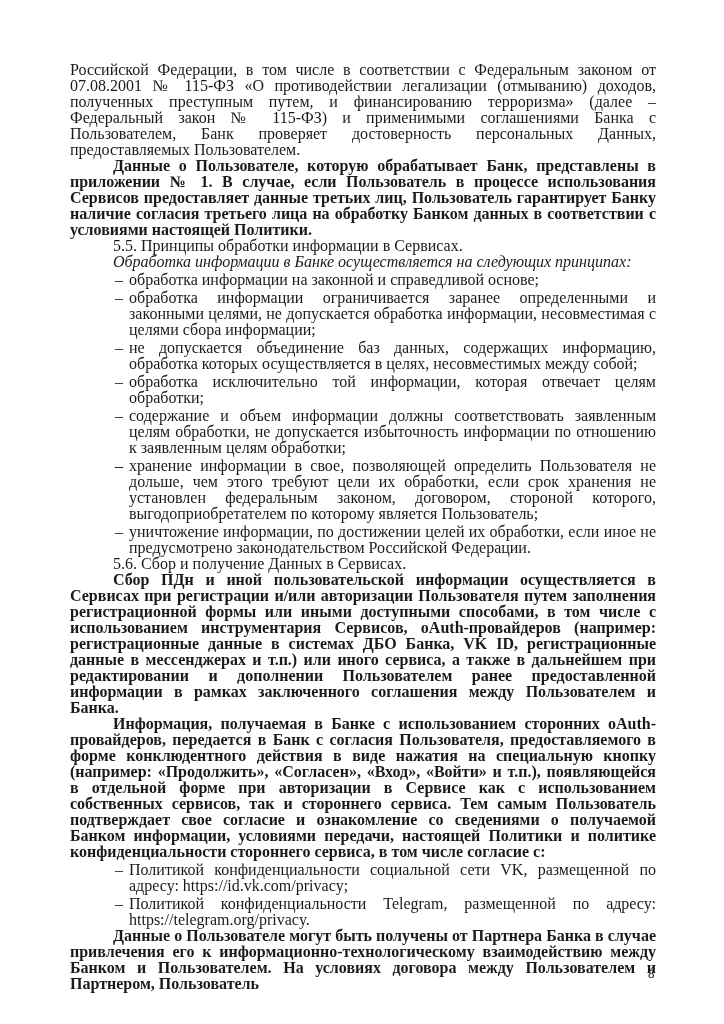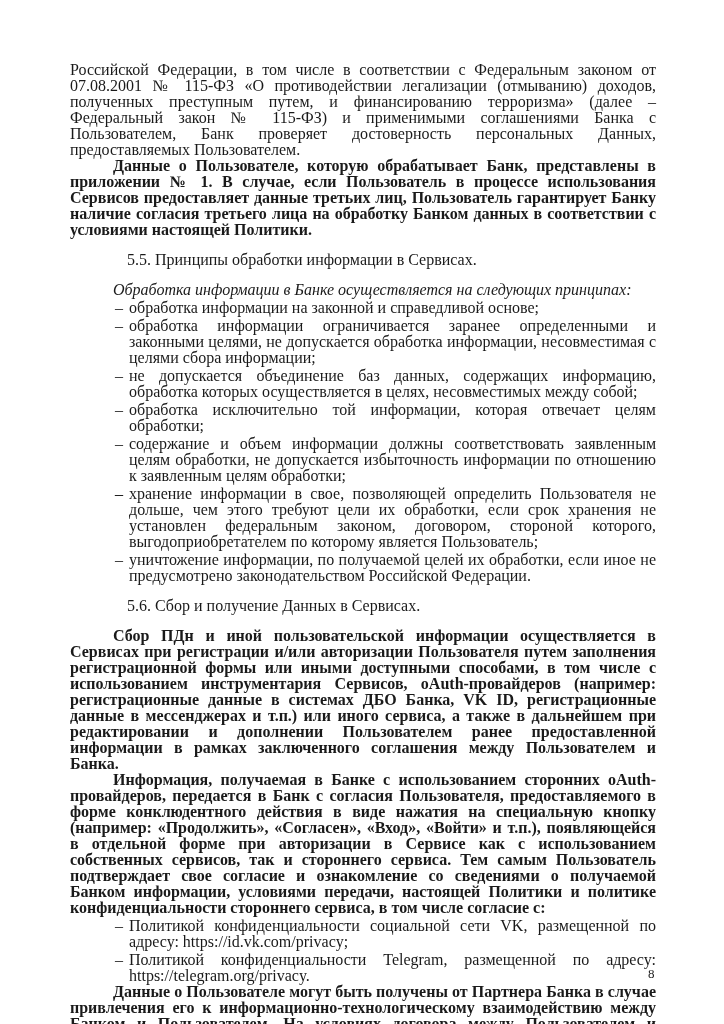--- a/index.html
+++ b/index.html
@@ -7,21 +7,21 @@
     width: 724px; height: 1024px; position: relative; overflow: hidden;
     font-family: "Liberation Serif", "DejaVu Serif", serif;
     color: #1a1a1a;
   }
   .page {
     position: absolute; left: 70px; top: 62px; width: 586px;
     font-size: 16px; line-height: 16px;
   }
   .p { margin: 0; text-align: justify; text-align-last: left; }
   .indent { text-indent: 43px; font-weight: bold; }
-  .heading { margin: 14px; padding-left: 43px; }
+  .heading { margin: 0; padding-left: 43px; }
   .lead { margin: 0; padding-left: 43px; font-style: italic; }
   ul.dash { list-style: none; margin: 0; padding: 0; }
   ul.dash li {
     position: relative; margin: 0; margin-top: 2px;
     padding-left: 59px; text-align: justify; text-align-last: left;
   }
   ul.dash li .bullet {
     position: absolute; left: 45px; top: 0;
   }
   ul.dash li .txt { display: block; }
@@ -66,21 +66,21 @@
       </li>
     <li>
         <span class="bullet">–</span>
       </li>
     <li>
         <span class="bullet">–</span>
         <span class="txt">хранение информации в свое, позволяющей определить Пользователя не дольше, чем этого требуют цели их обработки, если срок хранения не установлен федеральным законом, договором, стороной которого, выгодоприобретателем по которому является Пользователь;</span>
       </li>
     <li>
         <span class="bullet">–</span>
-        <span class="txt">уничтожение информации, по получаемой целей их обработки, если иное не предусмотрено законодательством Российской Федерации.</span>
+        <span class="txt">уничтожение информации, по достижении целей их обработки, если иное не предусмотрено законодательством Российской Федерации.</span>
       </li>
   </ul>
 
   <p class="heading">5.6. Сбор и получение Данных в Сервисах.</p>
 
   <p class="p indent">Сбор ПДн и иной пользовательской информации осуществляется в Сервисах при регистрации и/или авторизации Пользователя путем заполнения регистрационной формы или иными доступными способами, в том числе с использованием инструментария Сервисов, oAuth-провайдеров (например: регистрационные данные в системах ДБО Банка, VK ID, регистрационные данные в мессенджерах и т.п.) или иного сервиса, а также в дальнейшем при редактировании и дополнении Пользователем ранее предоставленной информации в рамках заключенного соглашения между Пользователем и Банка.</p>
 
   <p class="p indent">Информация, получаемая в Банке с использованием сторонних oAuth-провайдеров, передается в Банк с согласия Пользователя, предоставляемого в форме конклюдентного действия в виде нажатия на специальную кнопку (например: «Продолжить», «Согласен», «Вход», «Войти» и т.п.), появляющейся в отдельной форме при авторизации в Сервисе как с использованием собственных сервисов, так и стороннего сервиса. Тем самым Пользователь подтверждает свое согласие и ознакомление со сведениями о получаемой Банком информации, условиями передачи, настоящей Политики и политике конфиденциальности стороннего сервиса, в том числе согласие с:</p>
 
   <ul class="dash">

